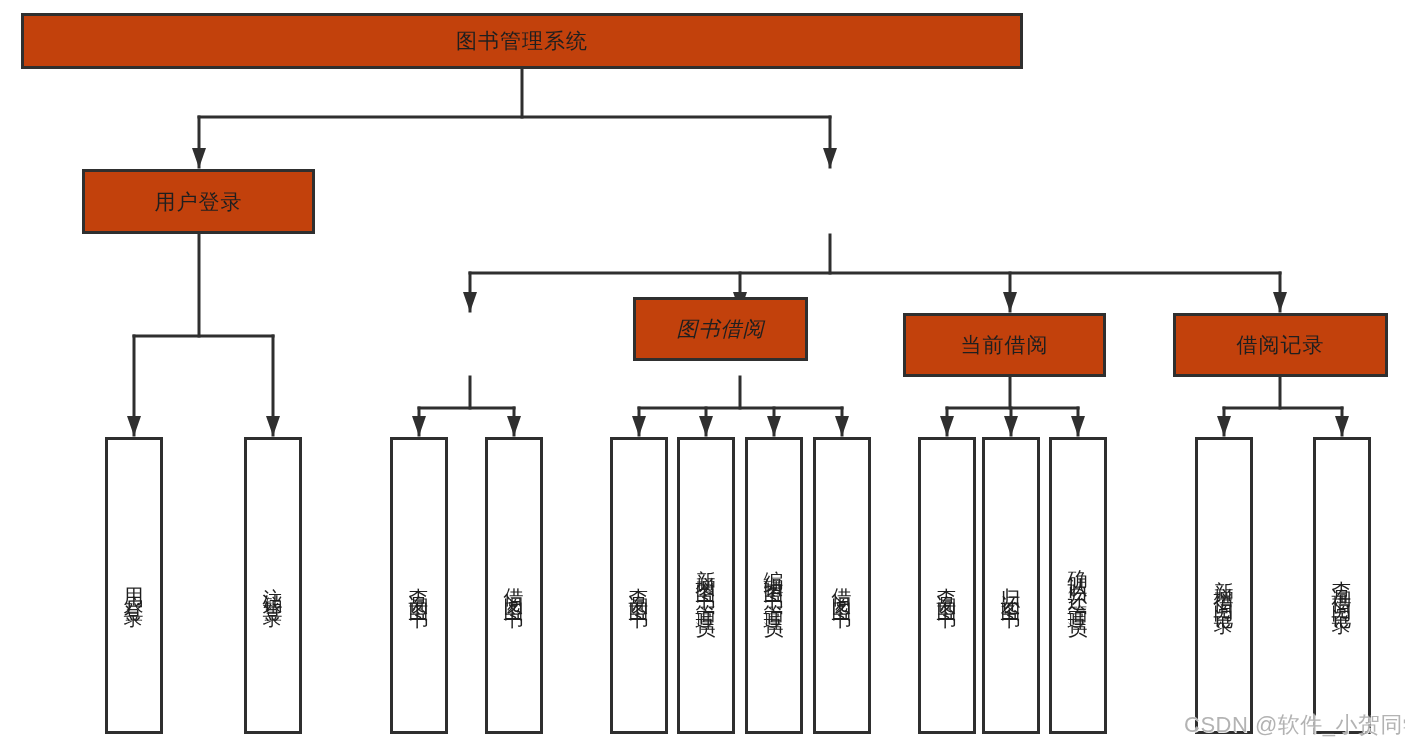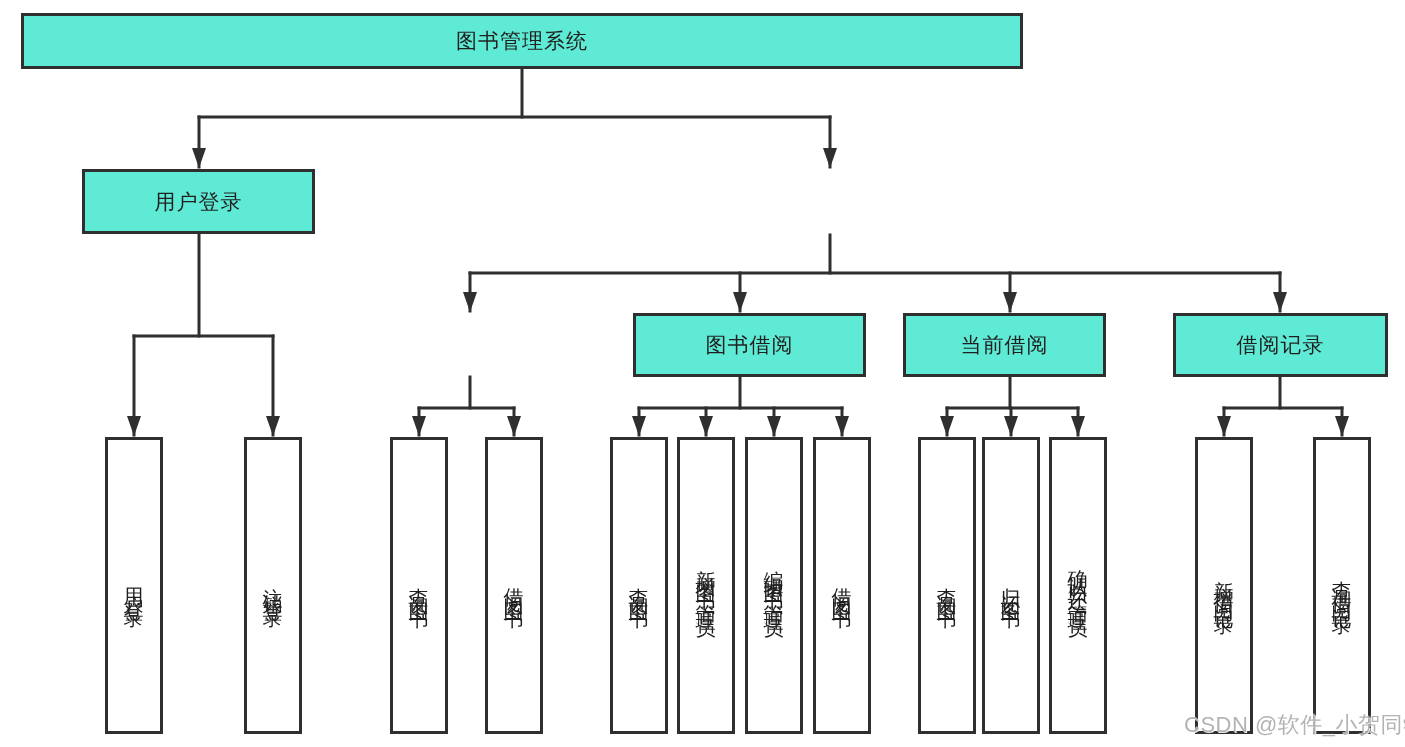--- a/index.html
+++ b/index.html
@@ -2,21 +2,21 @@
 <html><head>
 <meta charset="utf-8">
 <style>
   html,body{margin:0;padding:0;background:#fff;}
   .stage{
     position:relative;width:1405px;height:747px;background:#ffffff;overflow:hidden;
     font-family:"Liberation Sans","DejaVu Sans",sans-serif;color:#1f1f1f;
   }
   .wires{position:absolute;left:0;top:0;width:1405px;height:747px;pointer-events:none;}
   .node{
-    position:absolute;box-sizing:border-box;border:3px solid #2f2f2f;background:#5eead4;
+    position:absolute;box-sizing:border-box;border:3px solid #2f2f2f;background:#c2410c;
     display:flex;align-items:center;justify-content:center;
     font-size:21px;letter-spacing:1px;white-space:nowrap;
   }
   .leaf{
     position:absolute;box-sizing:border-box;border:3px solid #2f2f2f;background:#ffffff;
     display:flex;align-items:center;justify-content:center;
     width:58px;top:437px;height:297px;
     font-size:20px;
   }
   .leaf .vtext{
@@ -26,21 +26,21 @@
   .watermark{
     position:absolute;left:1184px;top:710px;font-size:22px;letter-spacing:0.5px;
     color:#b3b3b3;white-space:nowrap;
     text-shadow:1px 1px 0 rgba(255,255,255,0.9), -1px -1px 0 rgba(255,255,255,0.6);
   }
   
   #n-root        {left:21px;  top:13px;  width:1002px;height:56px;}
   #n-user-login  {left:82px;  top:169px; width:233px; height:65px;}
   #n-book-mgmt   {left:712px; top:169px; width:235px; height:66px;}
   #n-new-book    {left:363px; top:313px; width:214px; height:64px;}
-  #n-book-borrow {left:633px; top:313px; width:233px; height:64px;}
+  #n-book-borrow {left:633px; top:297px; width:175px; height:64px;font-style:italic;}
   #n-cur-borrow  {left:903px; top:313px; width:203px; height:64px;}
   #n-borrow-rec  {left:1173px;top:313px; width:215px; height:64px;}
   
   #lf-1 {left:105px;}  #lf-2 {left:244px;}
   #lf-3 {left:390px;}  #lf-4 {left:485px;}
   #lf-5 {left:610px;}  #lf-6 {left:677px;}  #lf-7 {left:745px;}  #lf-8 {left:813px;}
   #lf-9 {left:918px;}  #lf-10{left:982px;}  #lf-11{left:1049px;}
   #lf-12{left:1195px;} #lf-13{left:1313px;}
 </style>
 </head>

